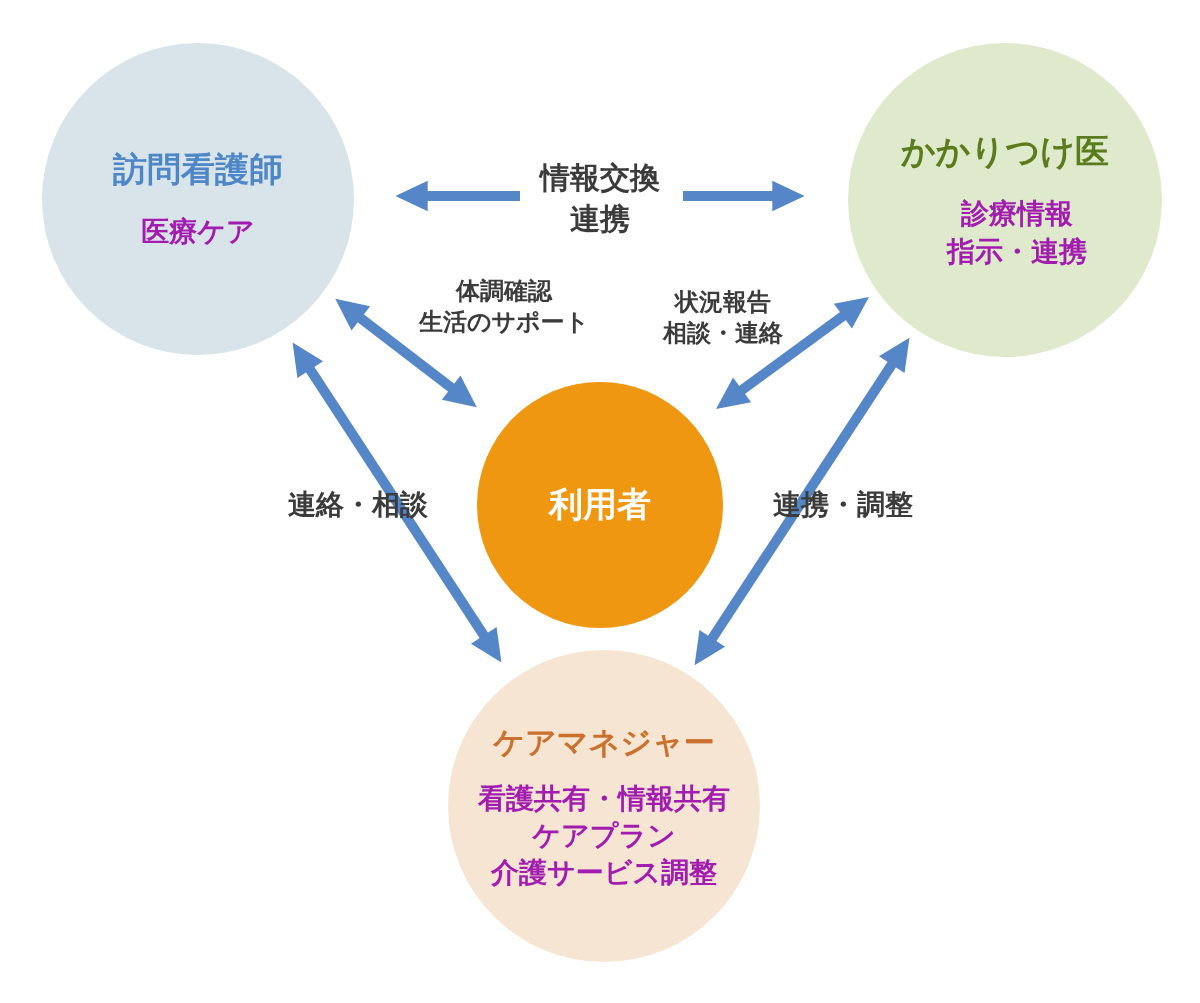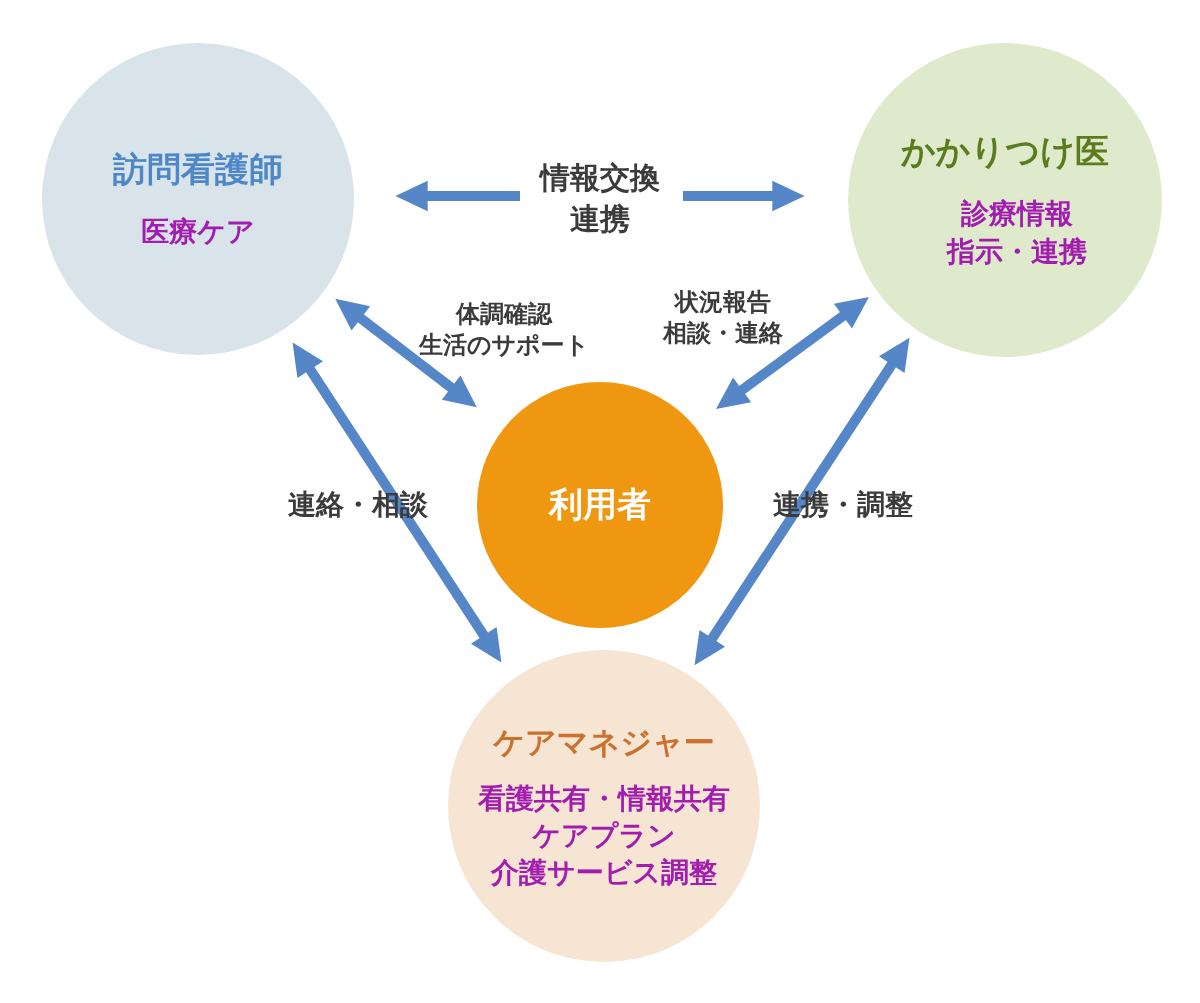--- a/index.html
+++ b/index.html
@@ -38,21 +38,21 @@
 
   svg.arrows{position:absolute;left:0;top:0;z-index:2;}
   svg.arrows line{stroke:#5586c8;stroke-width:10;}
   svg.arrows .head{fill:#5586c8;}
 
   .rel-label{
     position:absolute;z-index:3;color:#3b3b3b;font-weight:700;
     text-align:center;transform:translateX(-50%);white-space:nowrap;
   }
   .lbl-top{left:600px;top:157px;font-size:30px;line-height:41px;}
-  .lbl-nurse-user{left:504px;top:299px;font-size:24px;line-height:31px;}
+  .lbl-nurse-user{left:504px;top:276px;font-size:24px;line-height:31px;}
   .lbl-user-doctor{left:723px;top:287px;font-size:24px;line-height:31px;}
   .lbl-nurse-caremgr{left:358px;top:486px;font-size:28px;}
   .lbl-doctor-caremgr{left:843px;top:486px;font-size:28px;}
 </style>
 </head>
 <body>
 
 <div class="stage">
 
   <div class="circle c-nurse">

